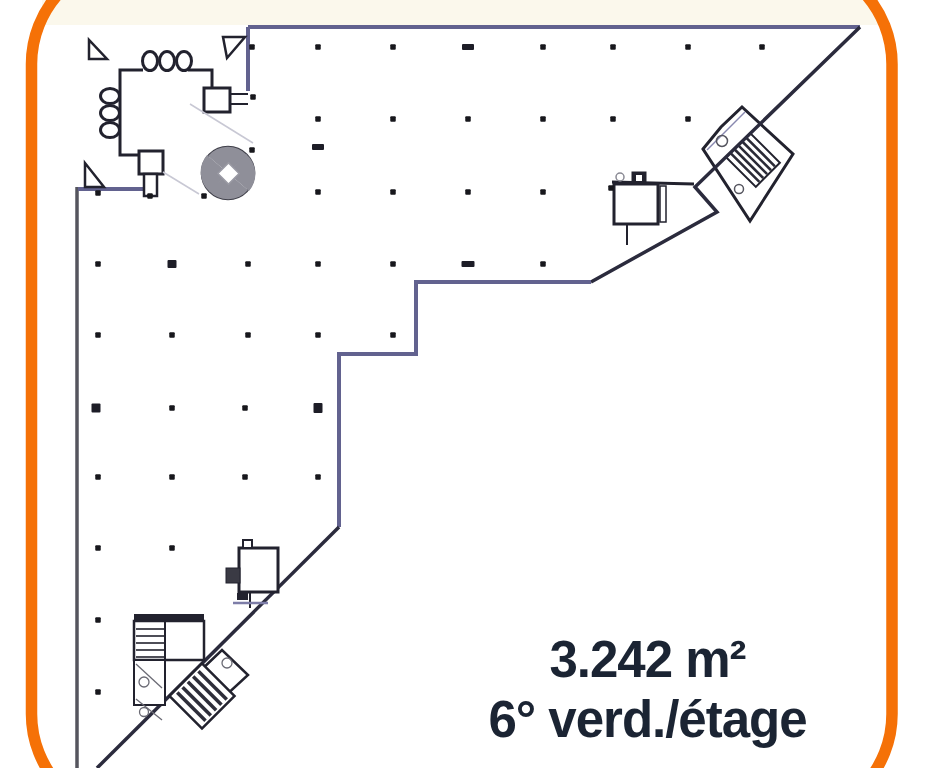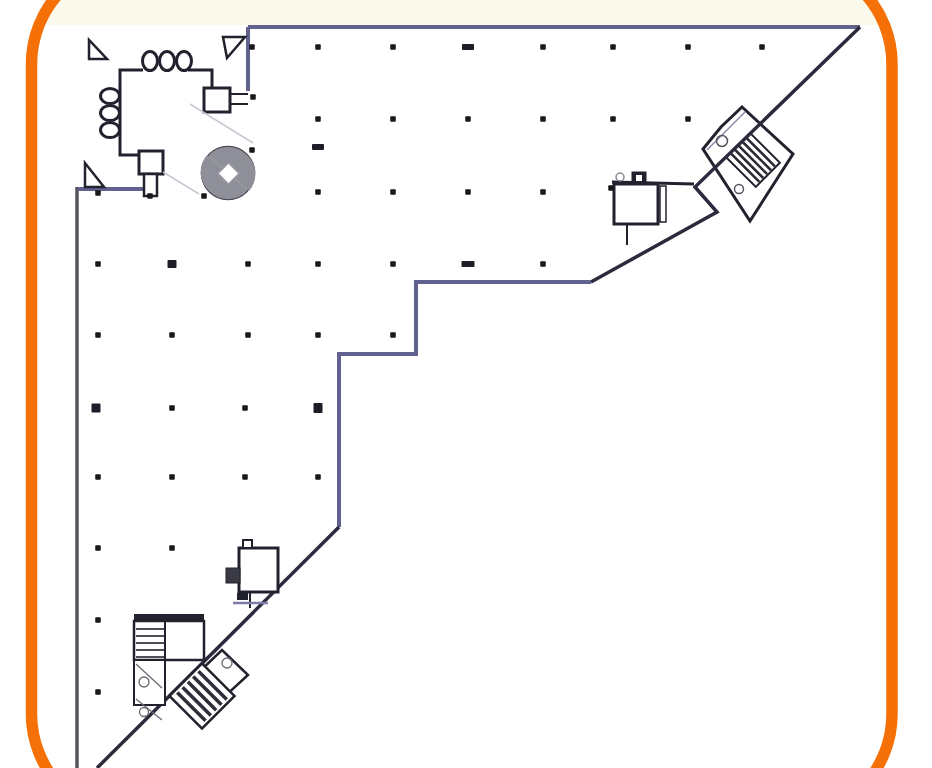--- a/index.html
+++ b/index.html
@@ -197,13 +197,17 @@
         <rect x="312" y="144" width="12" height="6" rx="1"></rect>
         <rect x="167.5" y="260" width="9" height="8" rx="1"></rect>
         <rect x="461.5" y="261" width="13" height="6" rx="1"></rect>
         <rect x="91.5" y="403.5" width="9" height="9" rx="1"></rect>
         <rect x="313.5" y="403" width="9" height="10" rx="1"></rect>
       </g>
 
   <rect x="31.5" y="-41" width="860.5" height="860" rx="105" ry="105" fill="none" stroke="#f57107" stroke-width="11.5"></rect>
 </svg>
 
+<div class="caption">
+  <span class="line">3.242 m²</span>
+  <span class="line">6° verd./étage</span>
 </div>
+</div>
 
 </body></html>

